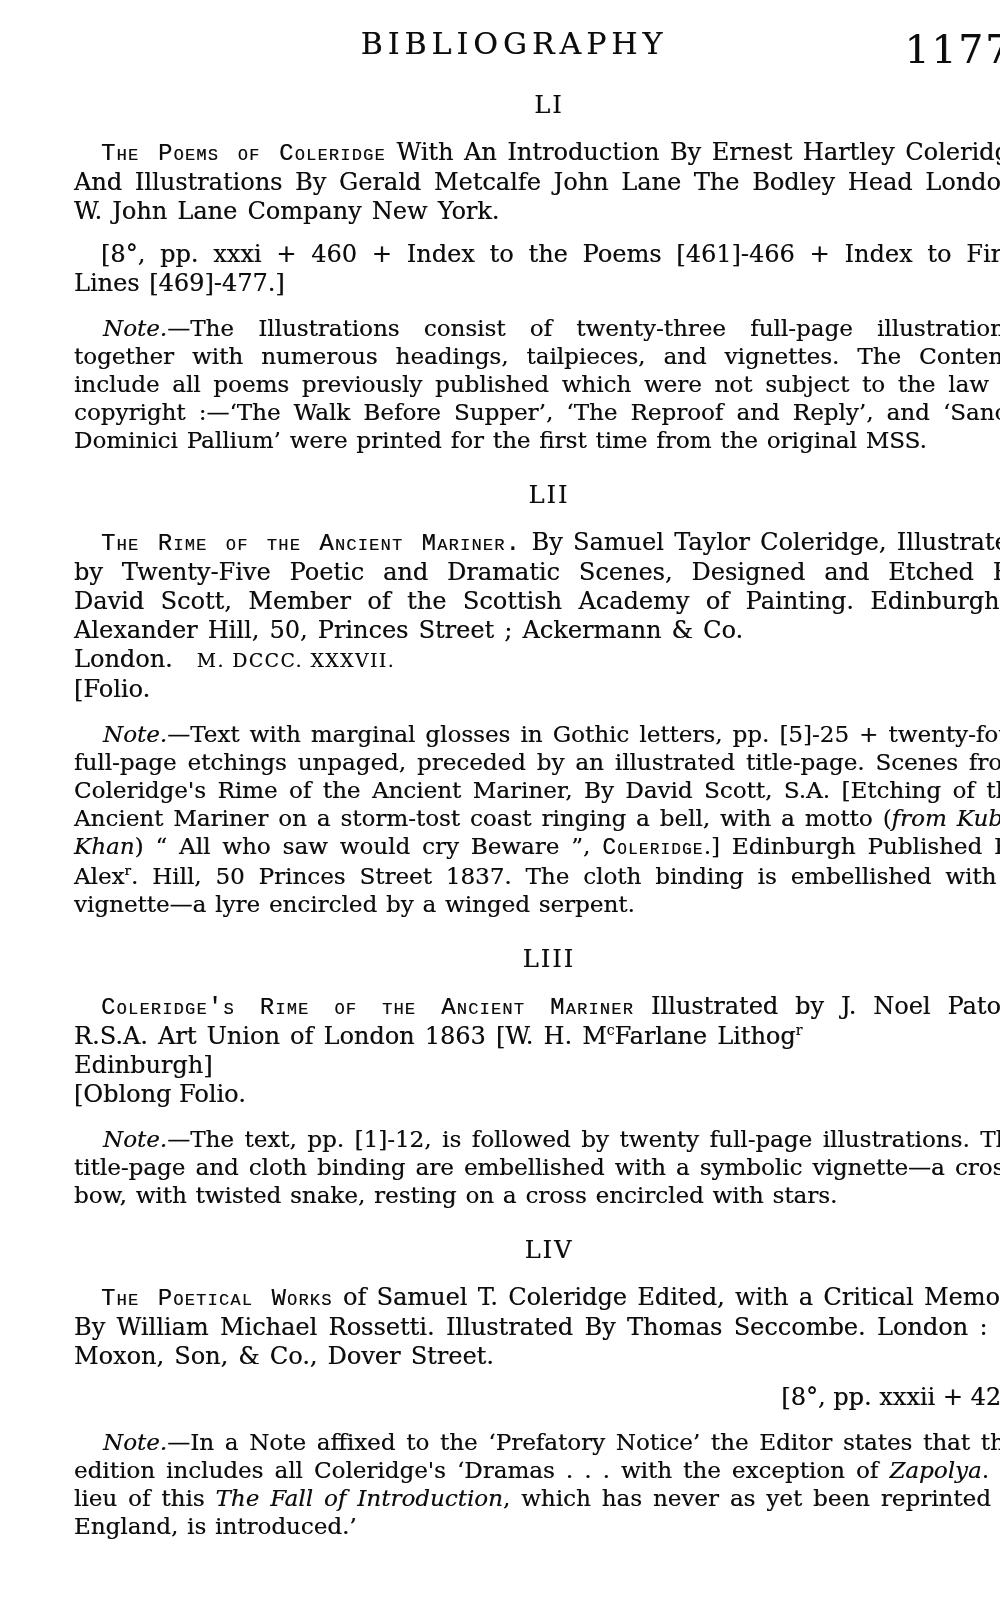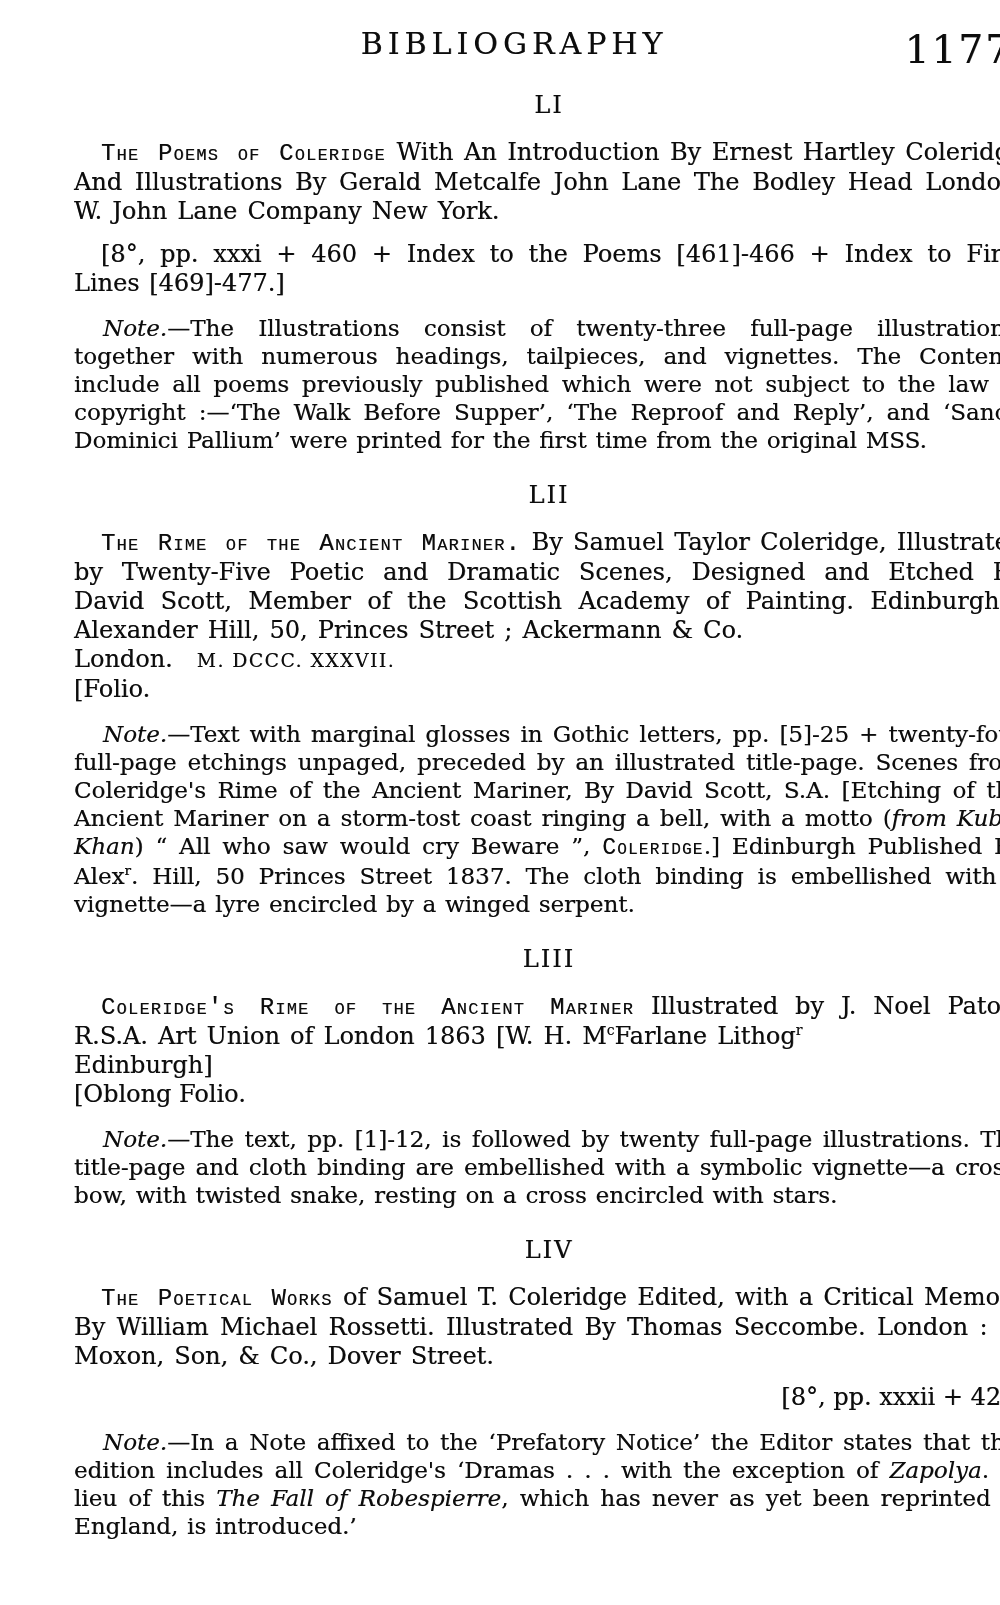--- a/index.html
+++ b/index.html
@@ -141,16 +141,16 @@
       <span>Edinburgh]</span>
       <span>[Oblong Folio.</span>
     </div>
     <p class="note"><span class="it">Note.</span><span>—The text, pp. [1]-12, is followed by twenty full-page illustrations. The title-page and cloth binding are embellished with a symbolic vignette—a cross-bow, with twisted snake, resting on a cross encircled with stars.</span></p>
   </div>
 
   <div class="entry">
     <h3 class="section-num">LIV</h3>
     <p class="cite"><span class="sc">The Poetical Works</span><span> of Samuel T. Coleridge Edited, with a Critical Memoir, By William Michael Rossetti. Illustrated By Thomas Seccombe. London : E. Moxon, Son, &amp; Co., Dover Street.</span></p>
     <p class="right-line">[8°, pp. xxxii + 424.</p>
-    <p class="note"><span class="it">Note.</span><span>—In a Note affixed to the ‘Prefatory Notice’ the Editor states that this edition includes all Coleridge's ‘Dramas . . . with the exception of </span><span class="it">Zapolya</span><span>. In lieu of this </span><span class="it">The Fall of Robespierre</span><span>, which has never as yet been reprinted in England, is introduced.’</span></p>
+    <p class="note"><span class="it">Note.</span><span>—In a Note affixed to the ‘Prefatory Notice’ the Editor states that this edition includes all Coleridge's ‘Dramas . . . with the exception of </span><span class="it">Zapolya</span><span>. In lieu of this </span><span class="it">The Fall of Introduction</span><span>, which has never as yet been reprinted in England, is introduced.’</span></p>
   </div>
 
 </div>
 
 </body></html>

